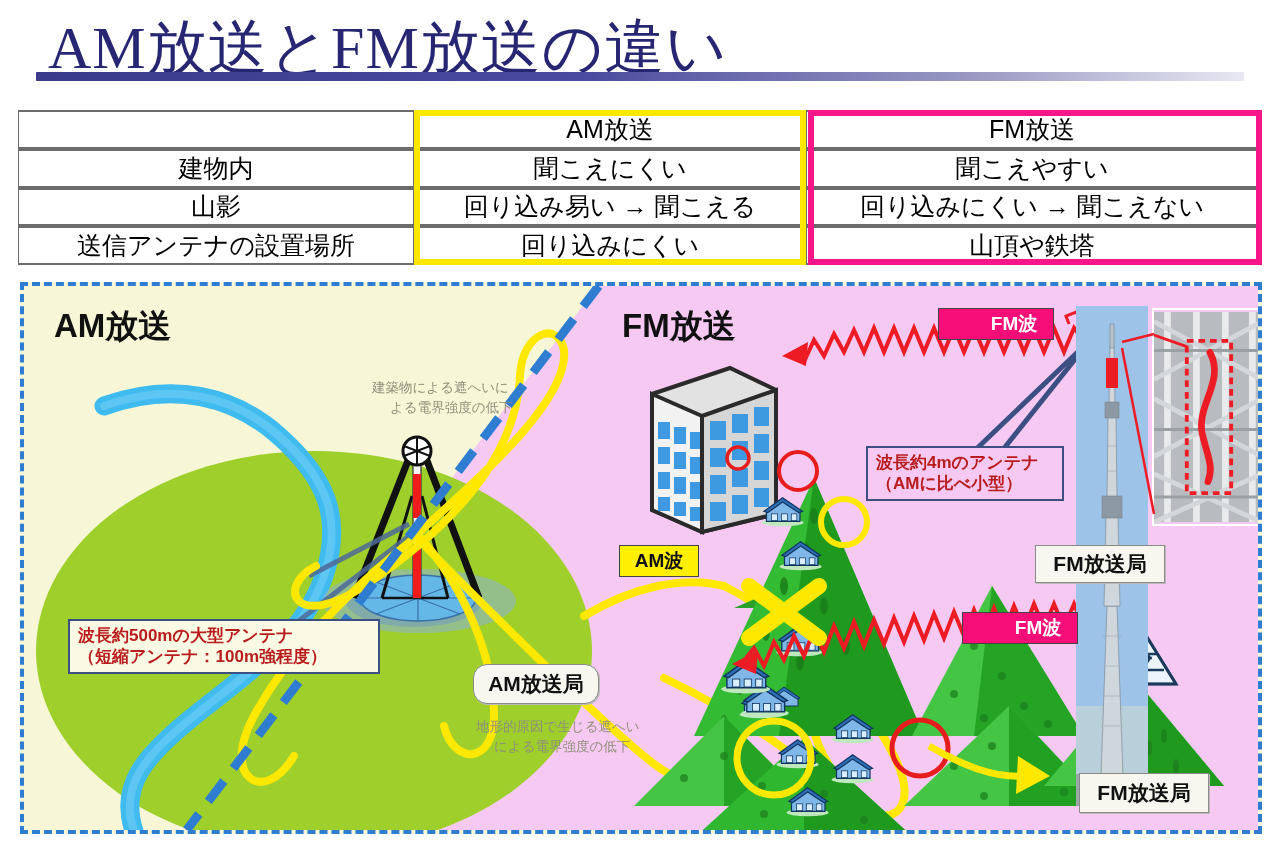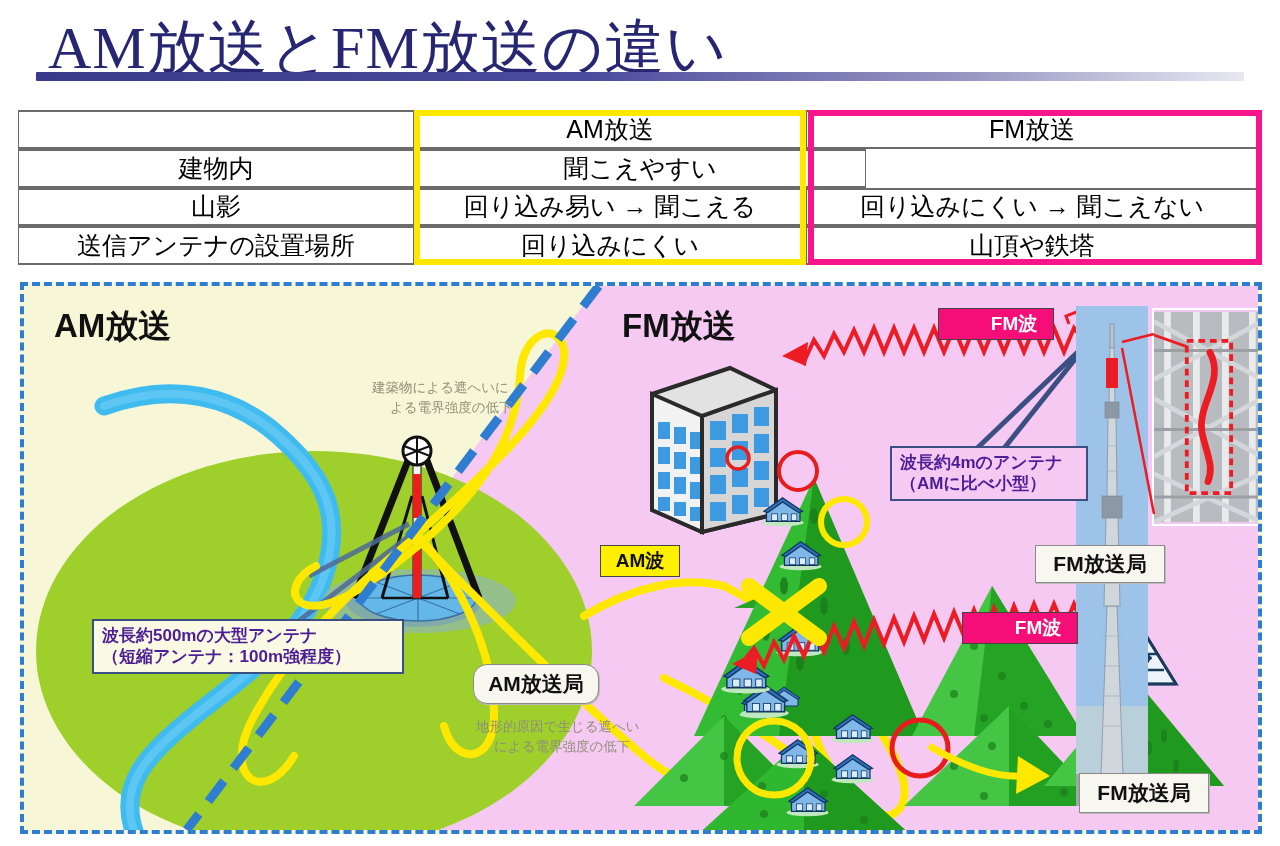--- a/index.html
+++ b/index.html
@@ -35,35 +35,35 @@
       clip-path:polygon(100% 0, 100% 100%, 13% 100%, 46.5% 0);}
   #divider{position:absolute;left:0;top:0;width:100%;height:100%;}
 
   .lbl{position:absolute;font-weight:bold;white-space:nowrap;}
   #lbl-am{left:54px;top:304px;font-size:33px;color:#111;}
   #lbl-fm{left:622px;top:304px;font-size:33px;color:#111;}
 
   .badge{position:absolute;display:flex;align-items:center;justify-content:center;
          font-size:19px;font-weight:bold;white-space:nowrap;border:1px solid #444;}
   .badge.pink{background:#f50d78;color:#fff;padding-left:36px;}
-  .badge.yellow{background:#ffef00;color:#111;}
+  .badge.yellow{background:#ffef00;color:#111;margin-left:19px;}
   #badge-fm1{left:938px;top:308px;width:78px;height:30px;}
   #badge-fm2{left:962px;top:612px;width:78px;height:30px;}
   #badge-am1{left:600px;top:545px;width:78px;height:30px;}
 
   .station{position:absolute;display:flex;align-items:center;justify-content:center;
            background:#f7f7f0;border:1.5px solid #8a8a8a;font-size:21px;font-weight:bold;
            color:#111;white-space:nowrap;box-shadow:1px 1px 0 #bbb;}
   #st-am{left:473px;top:664px;width:124px;height:38px;border-radius:14px;}
   #st-fm1{left:1035px;top:545px;width:128px;height:36px;}
   #st-fm2{left:1079px;top:773px;width:128px;height:38px;}
 
   .callout{position:absolute;background:transparent;border:2px solid #3b4f83;
-           font-size:17px;font-weight:bold;color:#4c1d95;line-height:1.25;
-           padding:4px 8px;box-sizing:border-box;white-space:nowrap;margin-left:24px;}
+           font-size:17px;font-weight:bold;color:#b91c1c;line-height:1.25;
+           padding:4px 8px;box-sizing:border-box;white-space:nowrap;}
   #co-am{left:68px;top:619px;width:312px;background:#f9f9e4;}
   #co-fm{left:866px;top:446px;width:198px;background:#f6c9f3;}
 
   .note{position:absolute;font-size:13.5px;color:#8f8f7a;line-height:1.45;white-space:nowrap;}
   #note-b{left:372px;top:378px;}
   #note-t{left:476px;top:717px;}
   .note .ind{padding-left:18px;display:block;}
 
   svg{display:block;}
   .svg-layer{position:absolute;left:0;top:0;width:1242px;height:552px;pointer-events:none;}
@@ -75,20 +75,21 @@
 <div id="title-rule"></div>
 
 <div id="table">
   <div class="trow">
     <div class="tc c-label empty"></div>
     <div class="tc c-am">AM放送</div>
     <div class="tc c-fm">FM放送</div>
   </div>
   <div class="trow">
     <div class="tc c-label">建物内</div>
+    <div class="tc c-am">聞こえにくい</div>
     <div class="tc c-fm">聞こえやすい</div>
   </div>
   <div class="trow">
     <div class="tc c-label">山影</div>
     <div class="tc c-am">回り込み易い → 聞こえる</div>
     <div class="tc c-fm">回り込みにくい → 聞こえない</div>
   </div>
   <div class="trow">
     <div class="tc c-label">送信アンテナの設置場所</div>
     <div class="tc c-am">回り込みにくい</div>

